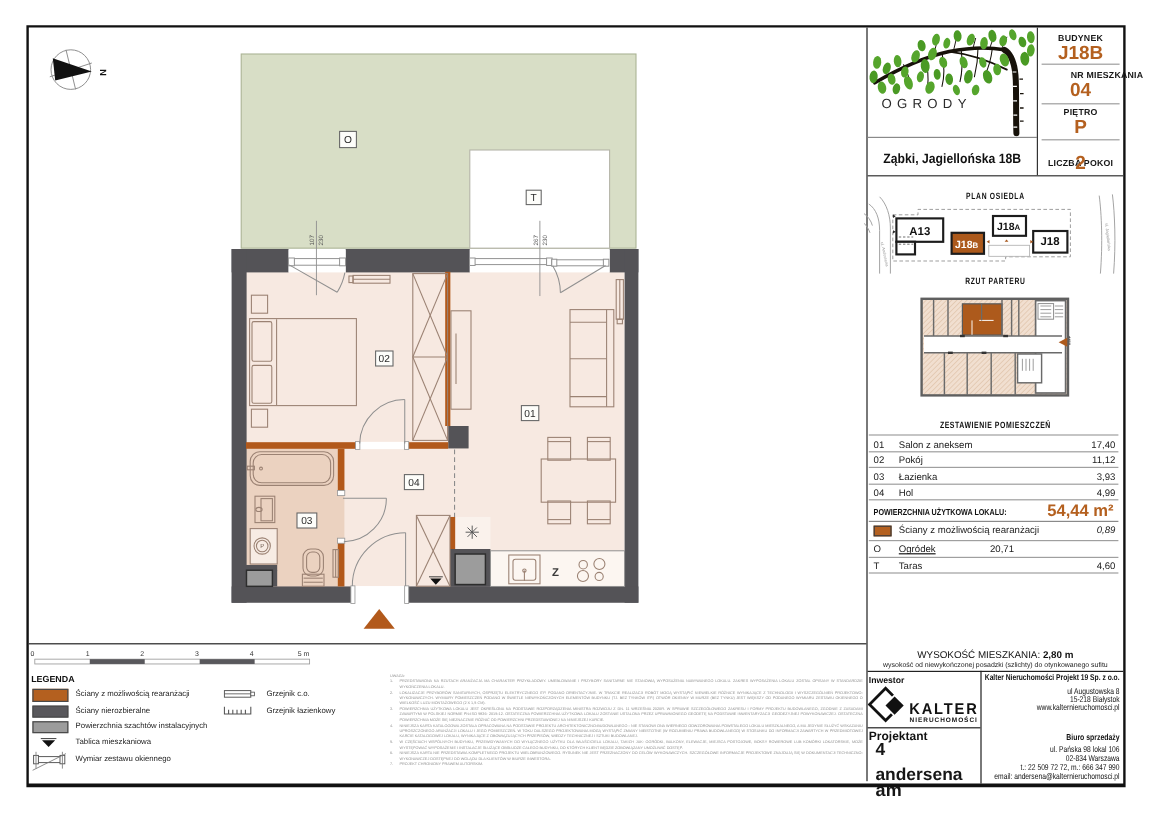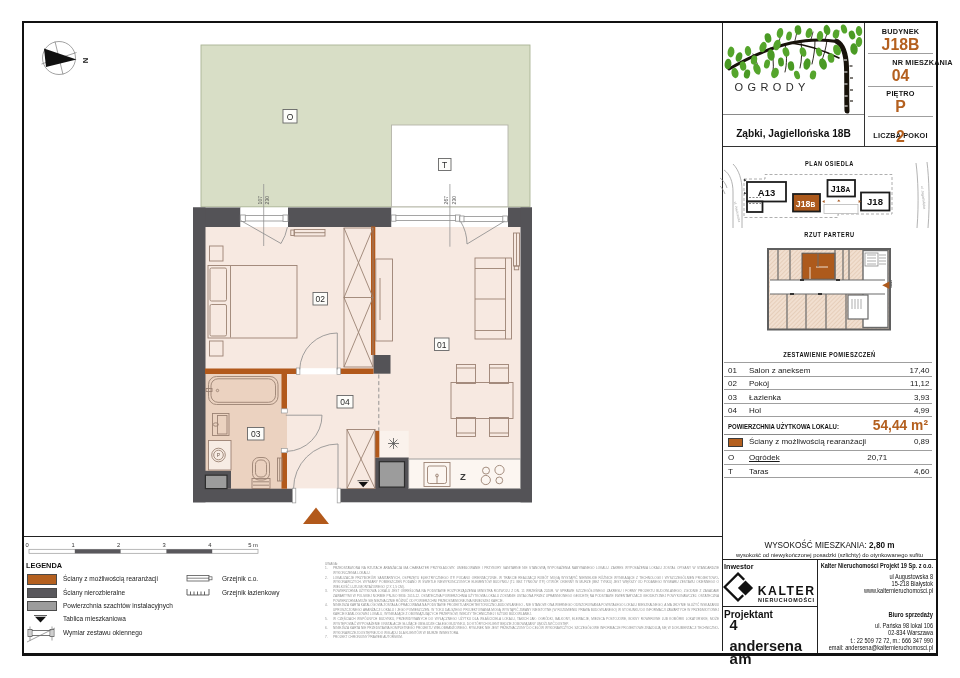--- a/index.html
+++ b/index.html
@@ -427,24 +427,24 @@
 <div class="abs" style="left:728px;top:392.7px;font-size:8px;color:#1a1a1a;">03</div>
 <div class="abs" style="left:749px;top:392.7px;font-size:8px;color:#1a1a1a;text-align:right;">Łazienka</div>
 <div class="abs" style="left:825px;top:392.7px;width:104.5px;text-align:right;font-size:8px;color:#1a1a1a;">3,93</div>
 <div class="abs" style="left:728px;top:406.2px;font-size:8px;color:#1a1a1a;">04</div>
 <div class="abs" style="left:749px;top:406.2px;font-size:8px;color:#1a1a1a;">Hol</div>
 <div class="abs" style="left:825px;top:406.2px;width:104.5px;text-align:right;font-size:8px;color:#1a1a1a;">4,99</div>
 <div class="abs b" style="left:727.5px;top:421.7px;font-size:7.3px;color:#111;transform:scaleX(0.82);transform-origin:top left;">POWIERZCHNIA UŻYTKOWA LOKALU:</div>
 <div class="abs b org" style="left:820px;top:418.2px;width:108px;text-align:right;font-size:13.8px;">54,44 m²</div>
 <div class="abs" style="left:727.5px;top:438.4px;width:13.5px;height:7px;background:#b4601f;border:0.8px solid #3a3a3a;"></div>
 <div class="abs" style="left:749px;top:437.3px;font-size:8px;color:#1a1a1a;">Ściany z możliwością rearanżacji</div>
-<div class="abs" style="left:825px;top:437.3px;width:104.5px;text-align:right;font-size:8px;color:#1a1a1a;">0,89</div>
+<div class="abs" style="left:825px;top:437.3px;width:104.5px;text-align:right;font-size:8px;color:#1a1a1a;font-style:italic;">0,89</div>
 <div class="abs" style="left:728px;top:453.2px;font-size:8px;color:#1a1a1a;">O</div>
 <div class="abs" style="left:749px;top:453.2px;font-size:8px;color:#1a1a1a;text-decoration:underline;">Ogródek</div>
-<div class="abs" style="left:825px;top:453.2px;width:104.5px;text-align:center;font-size:8px;color:#1a1a1a;">20,71</div>
+<div class="abs" style="left:825px;top:453.2px;width:104.5px;text-align:left;font-size:8px;color:#1a1a1a;">20,71</div>
 <div class="abs" style="left:728px;top:466.7px;font-size:8px;color:#1a1a1a;">T</div>
 <div class="abs" style="left:749px;top:466.7px;font-size:8px;color:#1a1a1a;">Taras</div>
 <div class="abs" style="left:825px;top:466.7px;width:104.5px;text-align:right;font-size:8px;color:#1a1a1a;">4,60</div>
 
 <div class="abs ctr" style="left:723px;top:541.3px;width:213px;font-size:8.2px;color:#111;">WYSOKOŚĆ MIESZKANIA: <span class="b">2,80 m</span></div>
 <div class="abs ctr" style="left:723px;top:551.6px;width:213px;font-size:5.8px;color:#222;">wysokość od niewykończonej posadzki (szlichty) do otynkowanego sufitu</div>
 
 <div class="abs" style="left:723px;top:558.6px;width:213px;height:1.1px;background:#222;"></div>
 <div class="abs" style="left:817.2px;top:558.6px;width:1.1px;height:94px;background:#222;"></div>
 <div class="abs" style="left:723px;top:606.3px;width:94px;height:1px;background:#222;"></div>

